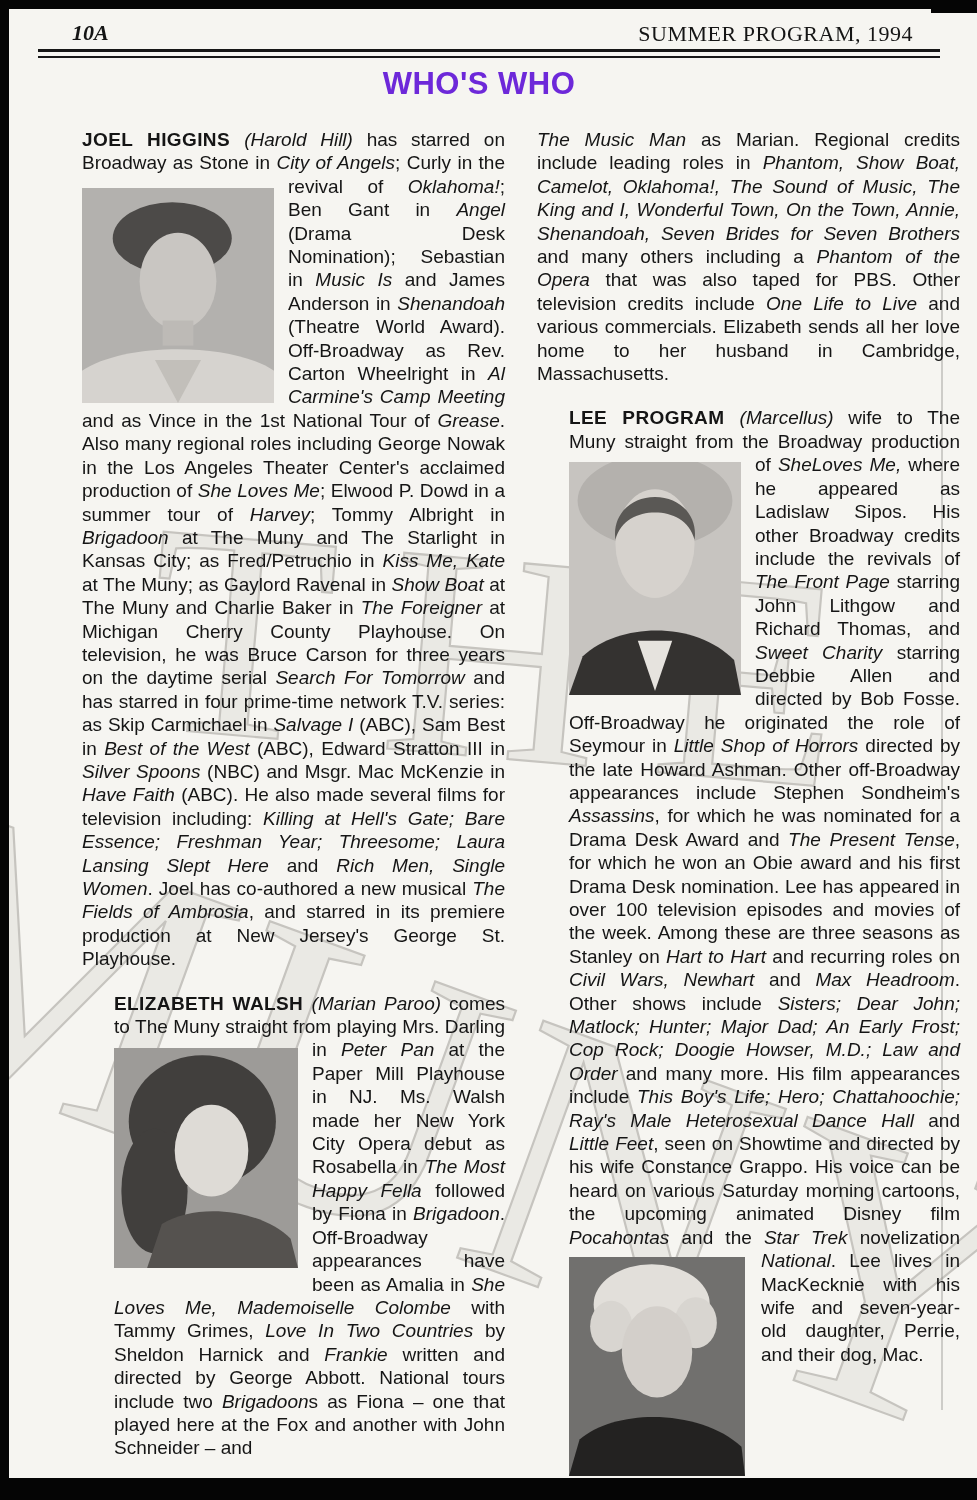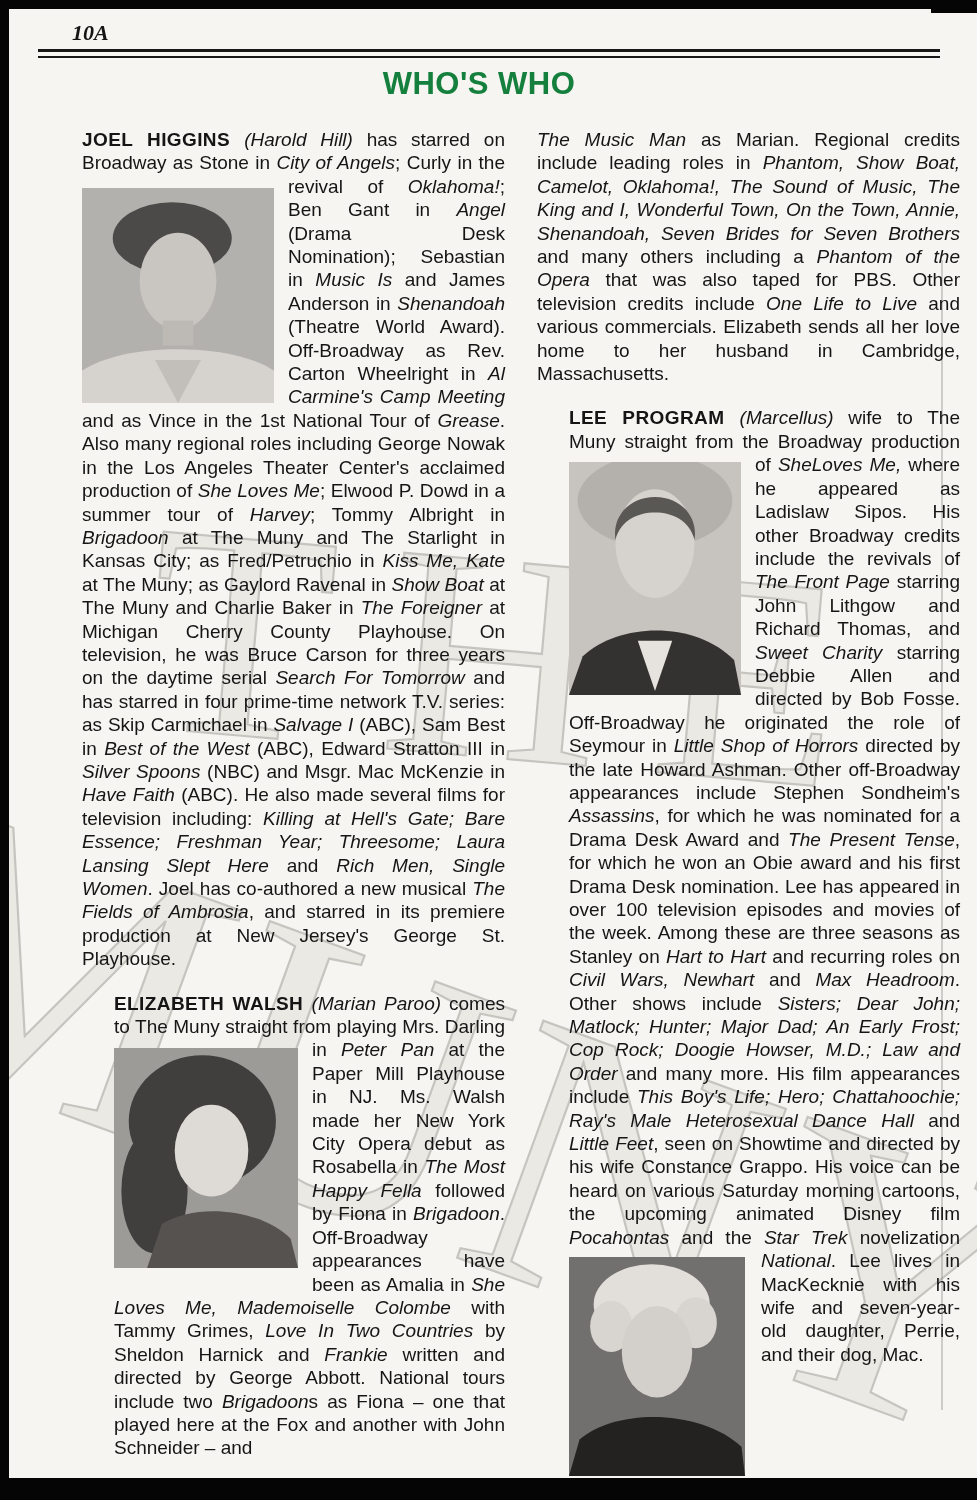--- a/index.html
+++ b/index.html
@@ -23,21 +23,21 @@
     margin-left:32px;
   }
   .hdr-right {
     position:absolute; top:21px; right:64px;
     font-family:"Liberation Serif", serif; font-size:22px; letter-spacing:.5px;
   }
   .rule-a { position:absolute; top:49px; left:38px; width:902px; height:3px; background:#171717; }
   .rule-b { position:absolute; top:56px; left:38px; width:902px; height:2px; background:#171717; }
   .page-title {
     position:absolute; top:66px; left:0; width:958px; margin:0;
-    text-align:center; font-size:31px; font-weight:bold; letter-spacing:.5px; color:#15803d;
+    text-align:center; font-size:31px; font-weight:bold; letter-spacing:.5px; color:#6d28d9;
   }
 
   
   .wm {
     position:absolute; z-index:0; pointer-events:none; white-space:nowrap;
     font-family:"Liberation Serif", serif; font-weight:normal;
     color:rgba(130,128,122,0.10);
     -webkit-text-stroke:2.2px #c6c4bf;
   }
   .wm-the  { top:455px; left:165px; font-size:300px; letter-spacing:55px; transform:rotate(5deg); transform-origin:left top; }
@@ -73,20 +73,21 @@
   <div class="wm wm-the">THE</div>
   <div class="wm wm-muny">MUNY</div>
 
   <div class="edge-top"></div>
   <div class="edge-left"></div>
   <div class="edge-bottom"></div>
   <div class="edge-corner"></div>
   <div class="scan-line"></div>
 
   <div class="hdr-left">10A</div>
+  <div class="hdr-right">SUMMER PROGRAM, 1994</div>
   <div class="rule-a"></div>
   <div class="rule-b"></div>
   <h1 class="page-title">WHO'S WHO</h1>
 
   <div class="columns">
 
     <div class="col">
       <p class="bio"><span><span class="bd">JOEL HIGGINS </span><span class="it">(Harold Hill)</span><span> has starred on Broadway as Stone in </span><span class="it">City of Angels</span><span>; Curly in </span></span><span class="photo ph-joel">
             <svg viewBox="0 0 100 120" preserveAspectRatio="none">
               <rect x="0" y="0" width="100" height="120" fill="#b3b1ae"></rect>

